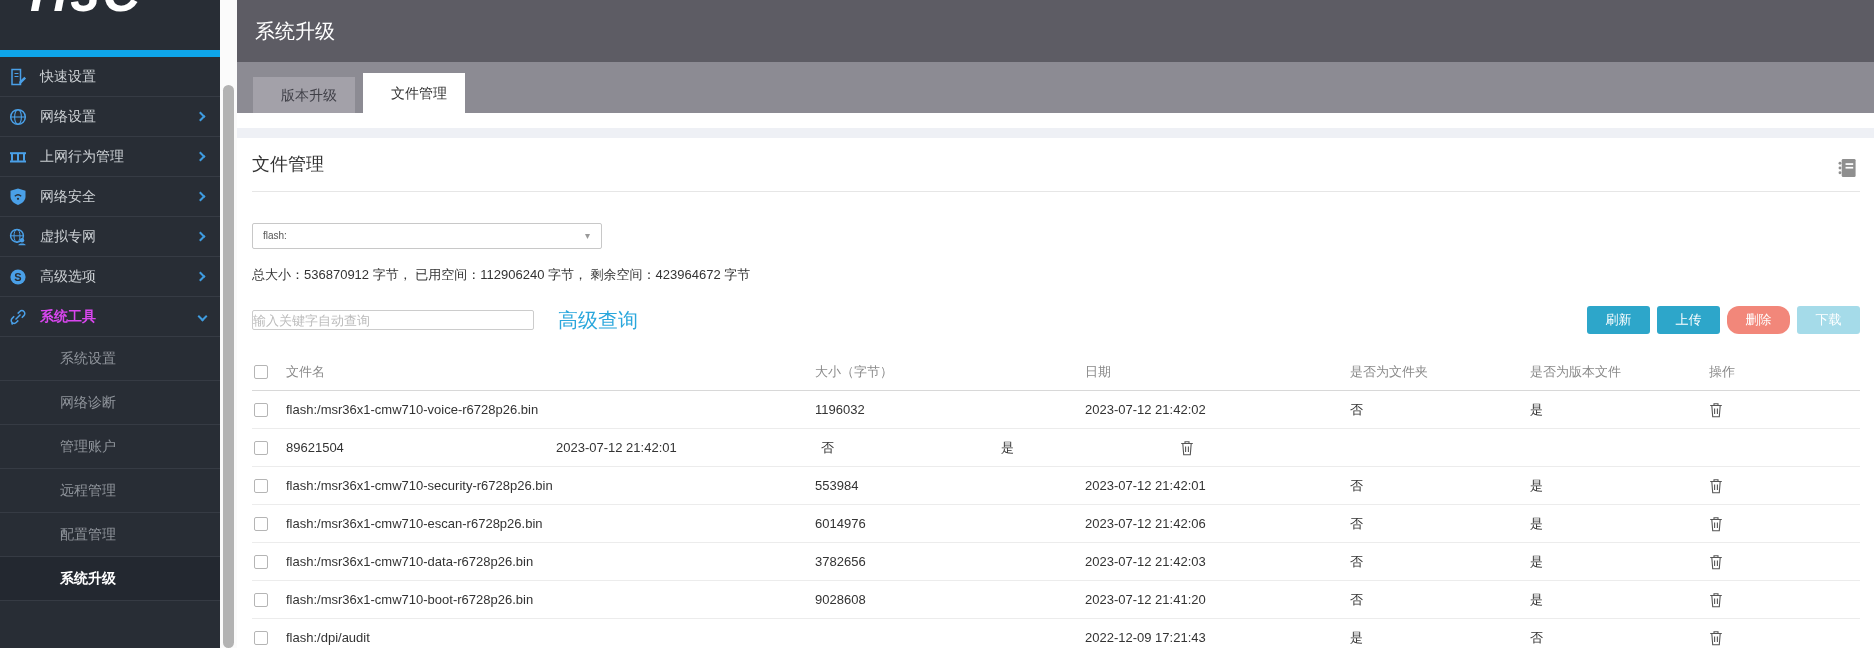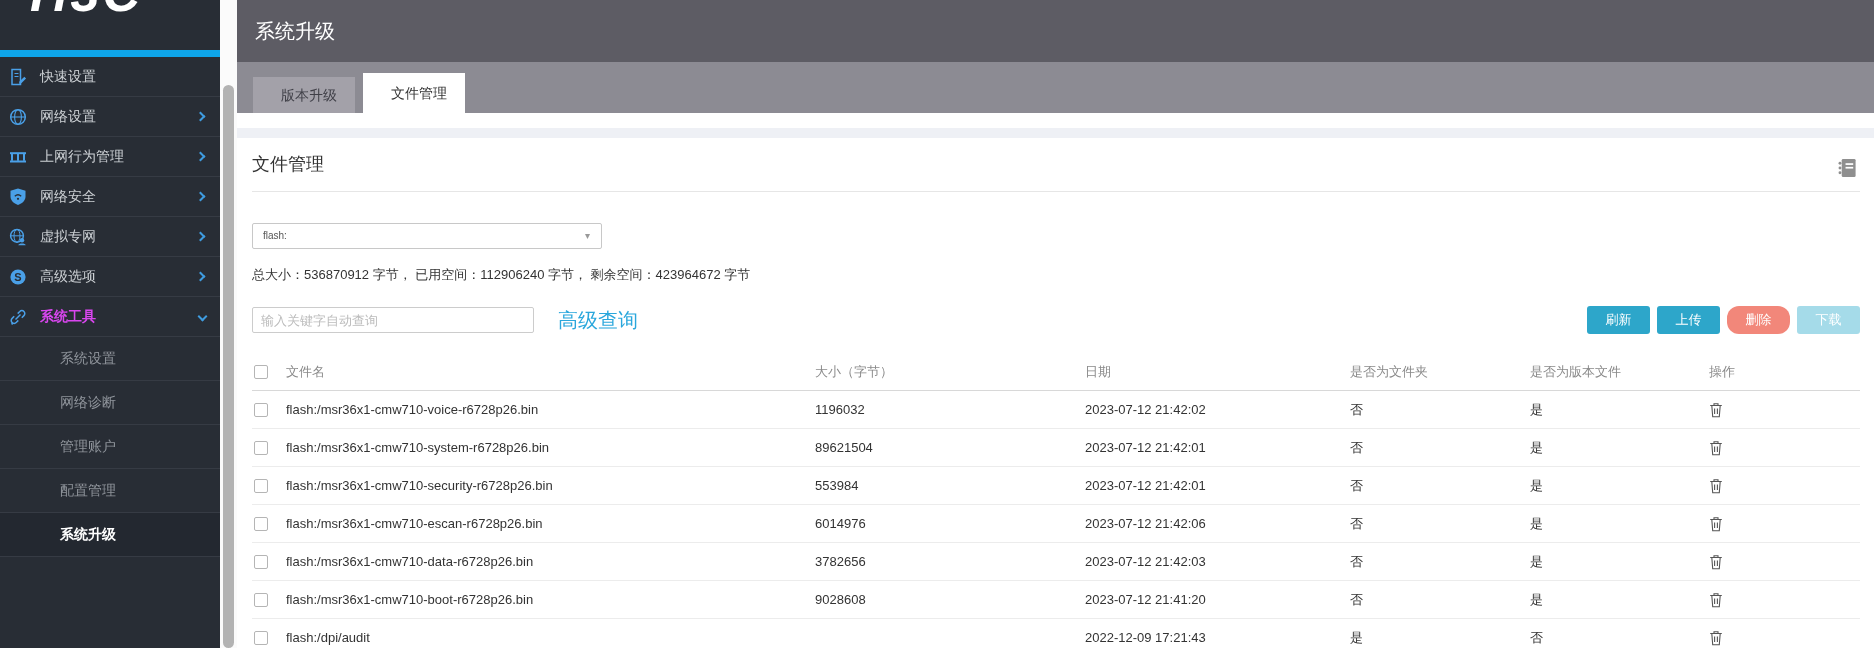--- a/index.html
+++ b/index.html
@@ -43,21 +43,21 @@
   .corner-icon { position:absolute; right:16px; top:18px; width:23px; height:24px; cursor:pointer; }
   .hdivider { margin-top:14px; border-bottom:1px solid #e6e6e6; }
 
   .select-box { position:relative; margin-top:31px; width:350px; height:26px; border:1px solid #c8c8c8; border-radius:2px; background:#fff; cursor:pointer; }
   .select-box .sel-val { line-height:24px; padding-left:10px; font-size:10px; color:#555; }
   .select-box .caret { position:absolute; right:11px; top:6px; font-size:10px; color:#999; }
 
   .storage-info { margin-top:17px; font-size:13px; color:#333; }
 
   .toolbar { margin-top:22px; display:flex; align-items:center; }
-  .search-input { width:282px; height:26px; border:1px solid #ccc; border-radius:2px; padding-left:8px; font-size:13px; color:#333; outline:none; font-family:inherit; }
+  .search-input { width:282px; height:20px; border:1px solid #ccc; border-radius:2px; font-size:13px; color:#333; outline:none; font-family:inherit; }
   .search-input::placeholder { color:#bcbcbc; }
   .adv-link { margin-left:24px; font-size:20px; color:#2aa7dc; text-decoration:none; cursor:pointer;text-align:center; }
   .toolbar .spacer { flex:1; }
   .btn { width:63px; height:28px; margin-left:7px; border:none; border-radius:3px; color:#fff; font-size:13px; cursor:pointer; font-family:inherit; }
 
   
   .ftable { margin-top:20px; }
   .thead { display:flex; align-items:center; height:37px; font-size:13px; color:#8a8a8a; border-bottom:1px solid #d8d8d8; }
   .trow { display:flex; align-items:center; height:38px; font-size:13px; color:#333; border-bottom:1px solid #ececec; }
   .c-check { width:34px; flex:0 0 34px; }
@@ -188,20 +188,23 @@
         <li class="menu-sub">
           <span class="mlabel">系统设置</span>
         </li>
         <li class="menu-sub">
           <span class="mlabel">网络诊断</span>
         </li>
         <li class="menu-sub">
           <span class="mlabel">管理账户</span>
         </li>
         <li class="menu-sub">
+          <span class="mlabel">远程管理</span>
+        </li>
+        <li class="menu-sub">
           <span class="mlabel">配置管理</span>
         </li>
         <li class="menu-sub active">
           <span class="mlabel">系统升级</span>
         </li>
       </ul>
   </div>
 
   <div class="gutter">
     <div class="thumb"></div>
@@ -265,21 +268,20 @@
               <div class="c-action">
                 <svg class="trash" viewBox="0 0 14 16">
                   <use href="#trash-icon"></use>
                 </svg>
               </div>
             </div>
             <div class="trow">
               <div class="c-check">
                 <div class="cbx"></div>
               </div>
-              <div class="c-name">flash:/msr36x1-cmw710-system-r6728p26.bin</div>
               <div class="c-size">89621504</div>
               <div class="c-date">2023-07-12 21:42:01</div>
               <div class="c-folder">否</div>
               <div class="c-version">是</div>
               <div class="c-action">
                 <svg class="trash" viewBox="0 0 14 16">
                   <use href="#trash-icon"></use>
                 </svg>
               </div>
             </div>

